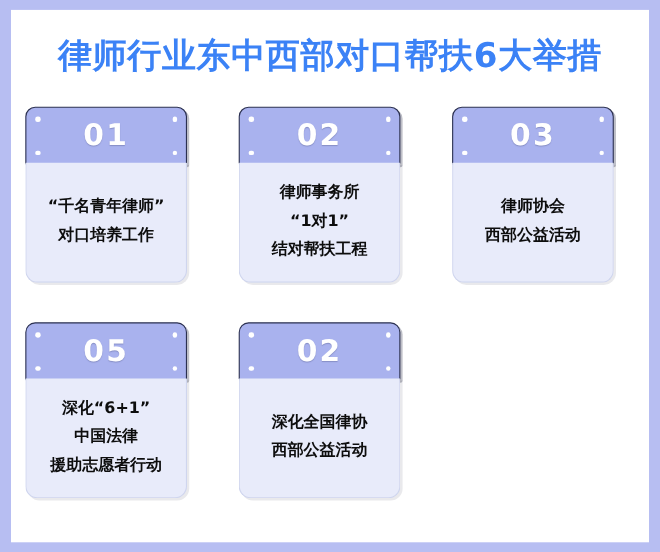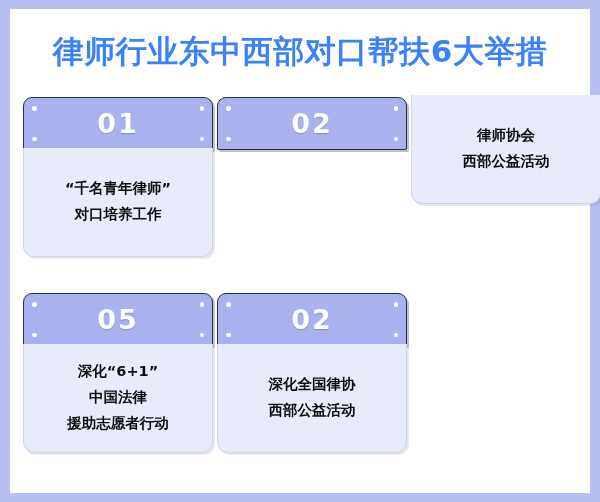--- a/index.html
+++ b/index.html
@@ -43,21 +43,21 @@
     width: 554px;
     height: 372px;
     display: grid;
     grid-template-columns: repeat(3, 166px);
     grid-template-rows: repeat(2, 162px);
     column-gap: 28px;
     row-gap: 34px;
   }
   .card {
     position: relative;
-    width: 190px;
+    width: 147px;
     height: 162px;
   }
   .card-head {
     position: relative;
     box-sizing: border-box;
     height: 53px;
     background: #a9b2ee;
     border: 1.6px solid #2b3050;
     border-radius: 9px 9px 2px 2px;
     box-shadow: 2px 2px 0 rgba(40,44,70,0.30);
@@ -135,23 +135,35 @@
     </div>
 
     <div class="card">
       <div class="card-head">
         <span class="dot tl"></span>
         <span class="dot tr"></span>
         <span class="dot bl"></span>
         <span class="dot br"></span>
         <span class="card-num">02</span>
       </div>
+      <div class="card-body">
+        <div class="card-line">律师事务所</div>
+        <div class="card-line">“1对1”</div>
+        <div class="card-line">结对帮扶工程</div>
+      </div>
     </div>
 
     <div class="card">
+      <div class="card-head">
+        <span class="dot tl"></span>
+        <span class="dot tr"></span>
+        <span class="dot bl"></span>
+        <span class="dot br"></span>
+        <span class="card-num">03</span>
+      </div>
       <div class="card-body">
         <div class="card-line">律师协会</div>
         <div class="card-line">西部公益活动</div>
       </div>
     </div>
 
 
     <div class="card">
       <div class="card-head">
         <span class="dot tl"></span>

